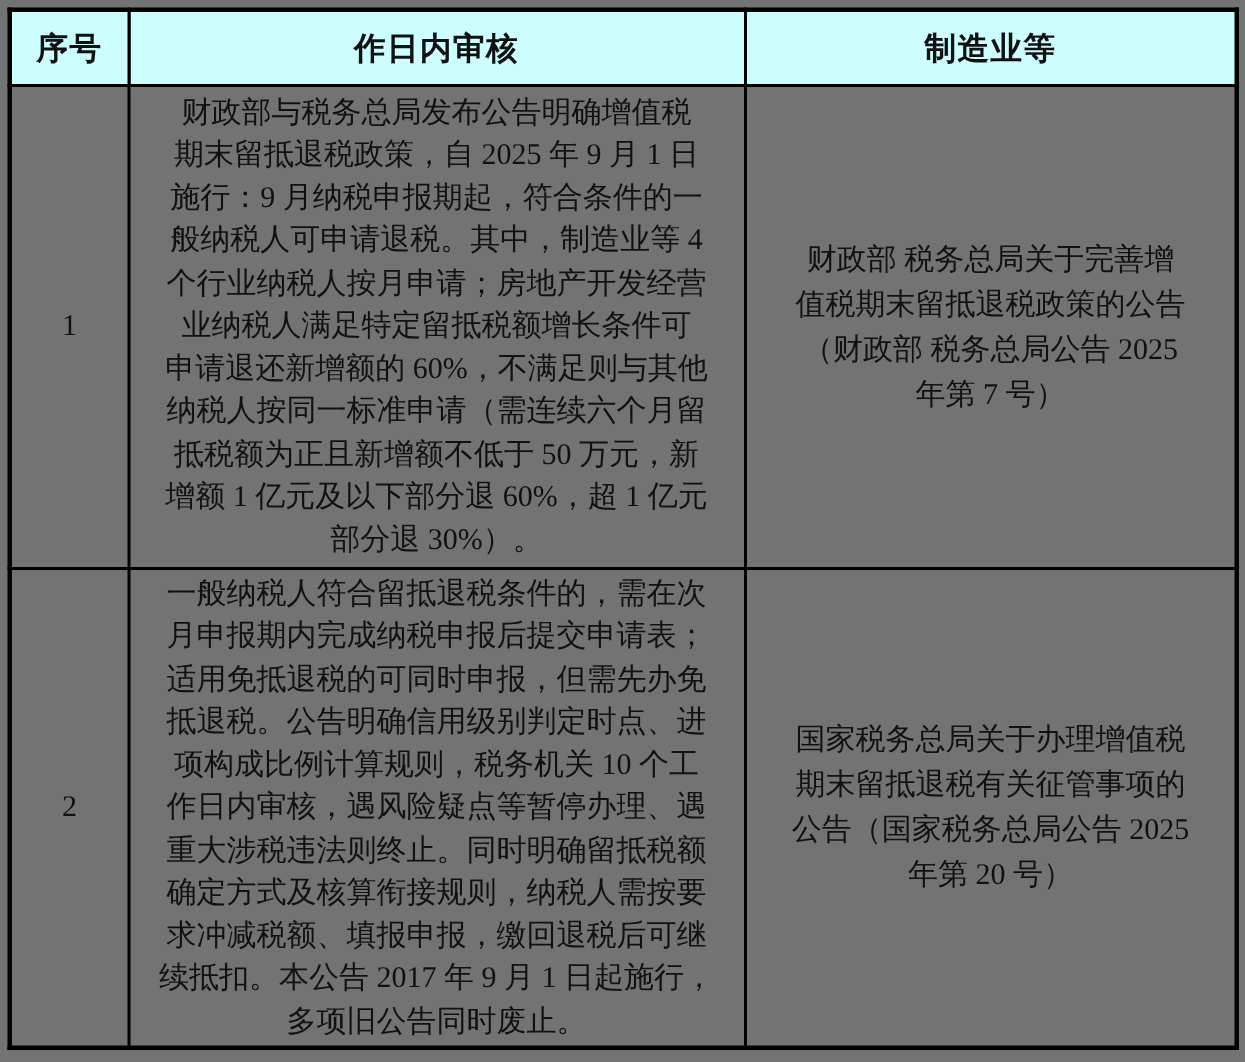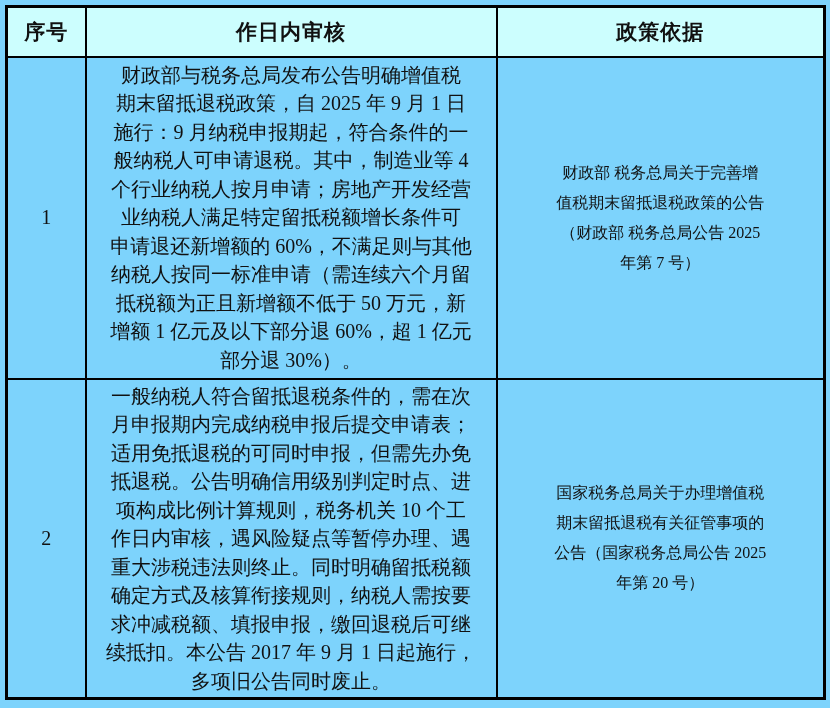--- a/index.html
+++ b/index.html
@@ -9,21 +9,21 @@
     width: 830px;
     height: 708px;
     overflow: hidden;
     font-family: "Liberation Serif", "DejaVu Serif", serif;
     color: #111111;
   }
   .page {
     position: relative;
     width: 830px;
     height: 708px;
-    background: #7dd3fc;
+    background: #737373;
   }
   table.policy-table {
     position: absolute;
     left: 5px;
     top: 5px;
     width: 818px;
     height: 695px;
     border-collapse: collapse;
     table-layout: fixed;
     border: 3px solid #000000;
@@ -53,42 +53,42 @@
     font-size: 20px;
   }
   td.cell-points {
     font-size: 20px;
     line-height: 28.5px;
     white-space: pre-line;
     padding: 2px 6px;
     border-radius: 24px;
   }
   td.cell-basis {
-    font-size: 16px;
+    font-size: 20px;
     line-height: 30px;
     white-space: pre-line;
     padding: 2px 10px;
     margin-left: 38px;
   }
 </style>
 </head>
 <body>
 
 <div class="page">
   <table class="policy-table">
     <colgroup>
       <col class="col-index">
       <col class="col-points">
       <col class="col-basis">
     </colgroup>
     <thead>
       <tr class="header-row">
         <th class="header-cell" scope="col">序号</th>
         <th class="header-cell" scope="col">作日内审核</th>
-        <th class="header-cell" scope="col">政策依据</th>
+        <th class="header-cell" scope="col">制造业等</th>
       </tr>
     </thead>
     <tbody>
       <tr class="data-row-1">
         <td class="cell-index">1</td>
         <td class="cell-points">财政部与税务总局发布公告明确增值税
 期末留抵退税政策，自 2025 年 9 月 1 日
 施行：9 月纳税申报期起，符合条件的一
 般纳税人可申请退税。其中，制造业等 4
 个行业纳税人按月申请；房地产开发经营

